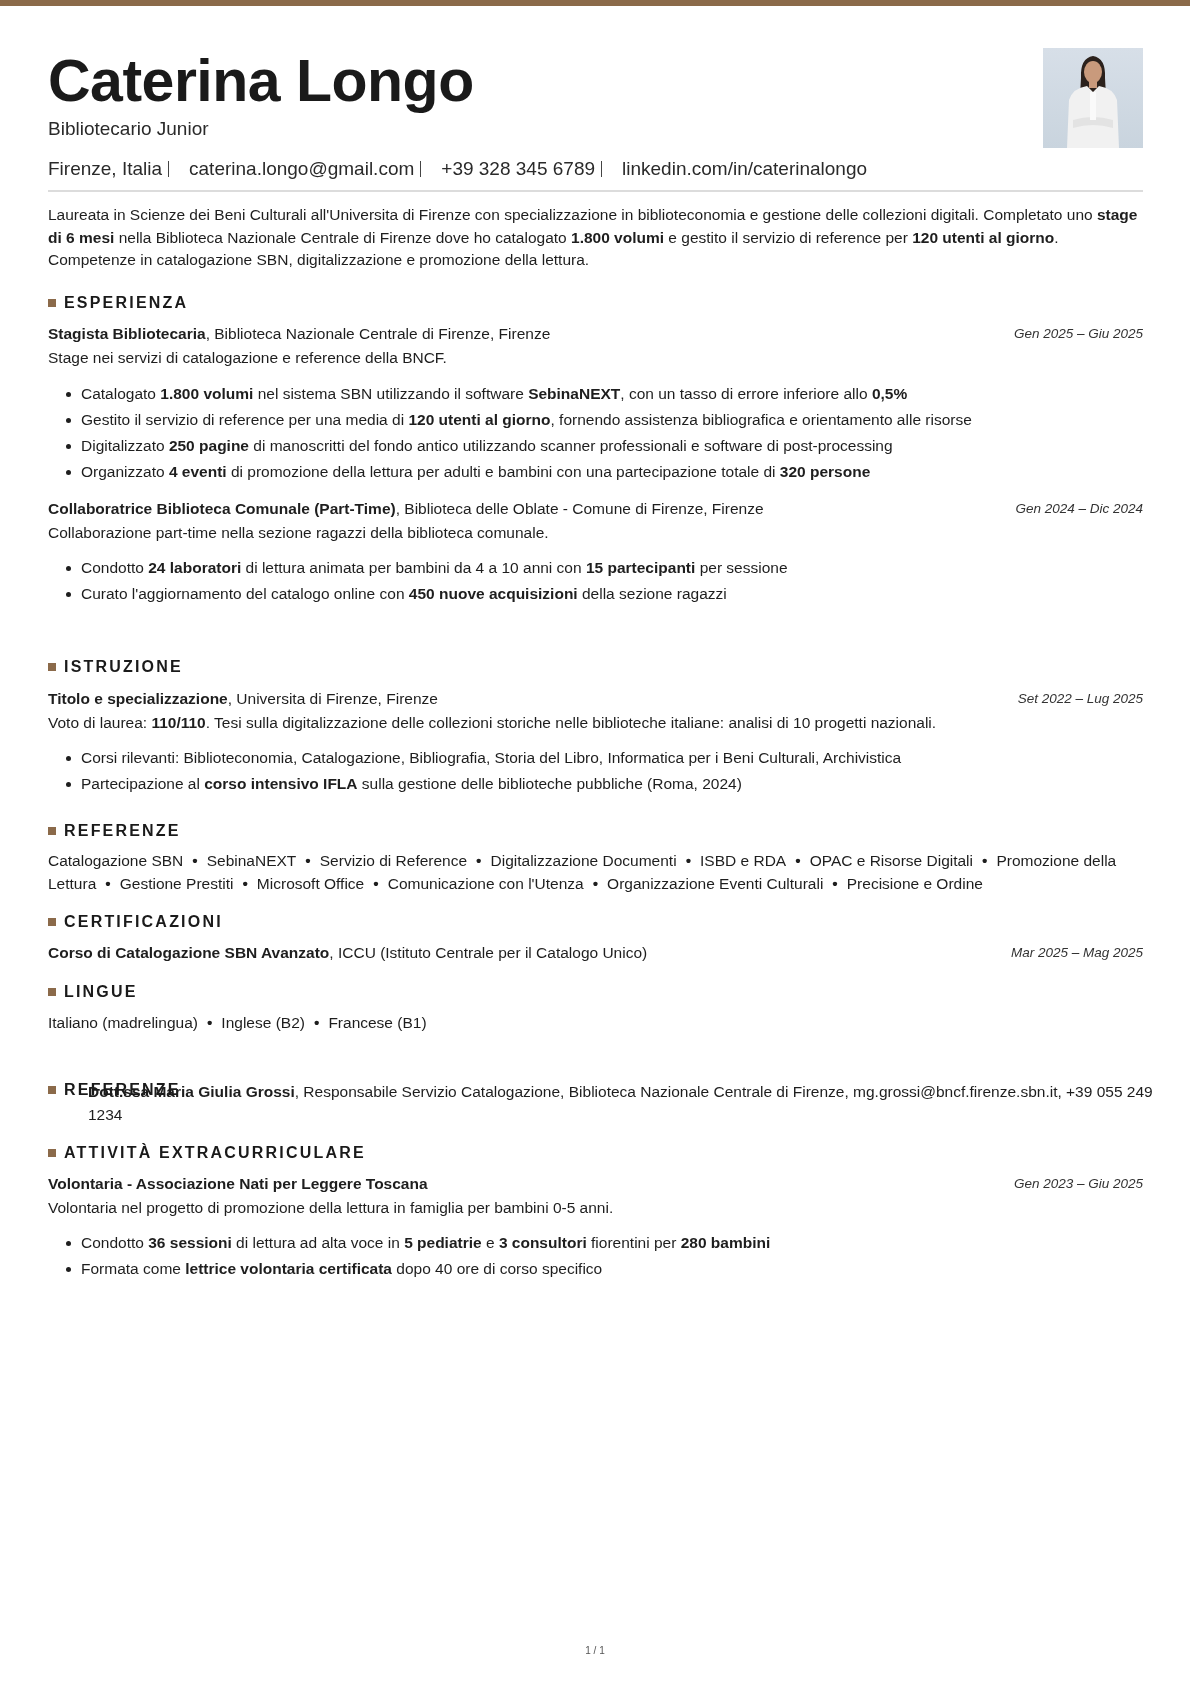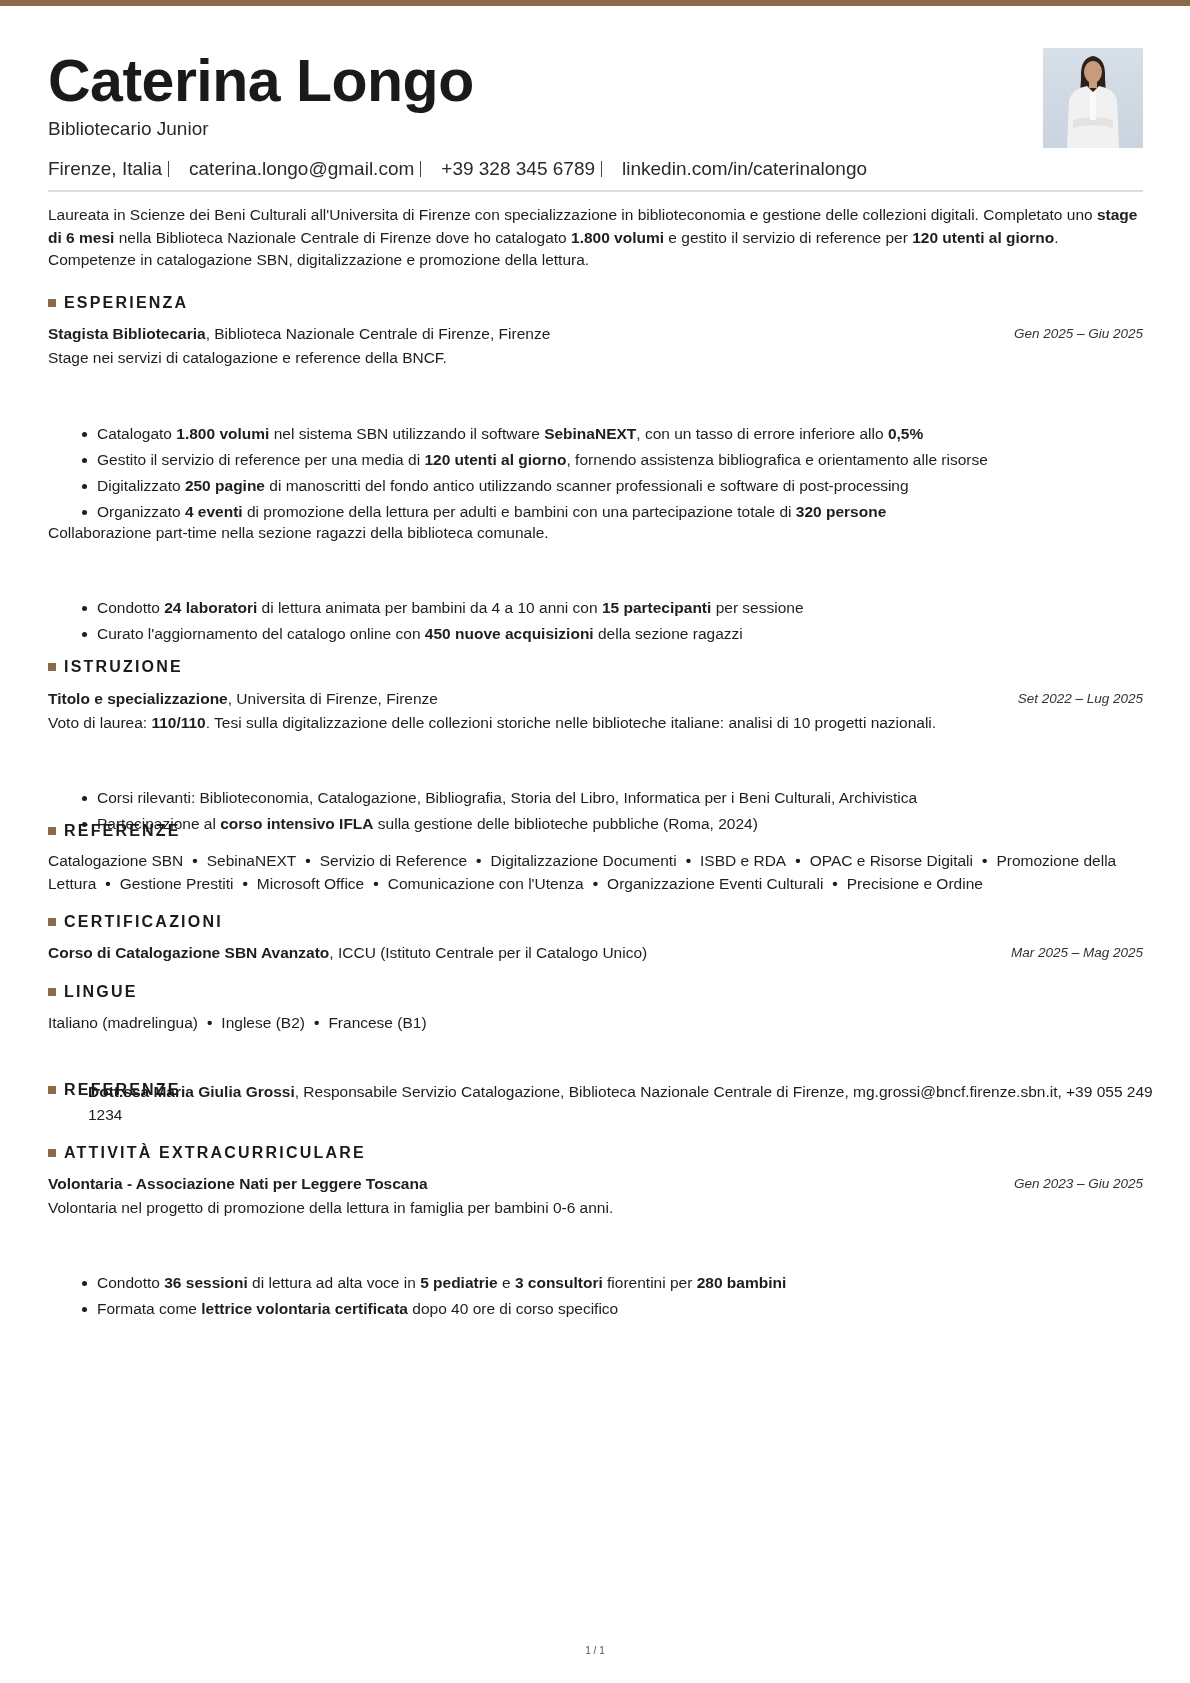--- a/index.html
+++ b/index.html
@@ -24,21 +24,21 @@
   .summary { position: absolute; top: 204px; left: 0; width: 1095px; font-size: 15.5px; line-height: 22.5px; color: #1e1e1e; }
 
   .section-title { position: absolute; left: 0; font-size: 16px; font-weight: 700; letter-spacing: 2.2px; color: #1a1a1a; display: flex; align-items: center; }
   .section-title .sq { width: 8px; height: 8px; background: #8b6a4a; margin-right: 8px; }
 
   .entry-head { position: absolute; left: 0; width: 1095px; font-size: 15.5px; color: #1e1e1e; }
   .entry-head b { font-weight: 700; }
   .entry-date { position: absolute; right: 0; top: 1px; font-size: 13.5px; font-style: italic; color: #333; }
   .entry-desc { position: absolute; left: 0; font-size: 15.5px; color: #1e1e1e; }
 
-  .bullets { position: absolute; left: 16px; width: 1095px; list-style: none; margin-top: 40px; }
+  .bullets { position: absolute; left: 0; width: 1095px; list-style: none; }
   .bullets li { position: relative; padding-left: 33px; font-size: 15.5px; line-height: 26px; color: #1e1e1e; }
   .bullets li::before { content: ""; position: absolute; left: 18px; top: 11px; width: 5px; height: 5px; border-radius: 50%; background: #1e1e1e; }
 
   .inline-list { position: absolute; left: 0; width: 1095px; font-size: 15.5px; line-height: 22.5px; color: #1e1e1e; }
   .dot { display: inline-block; margin: 0 9px; font-weight: 700; }
 
   .footer { position: absolute; top: 1645px; left: 0; width: 1190px; text-align: center; font-size: 10px; color: #555; }
 </style>
 </head>
 <body>
@@ -86,20 +86,24 @@
     <span class="entry-date">Gen 2025 – Giu 2025</span>
   </div>
   <div class="entry-desc" style="top:349px;">Stage nei servizi di catalogazione e reference della BNCF.</div>
   <ul class="bullets" style="top:381px;">
     <li><span>Catalogato </span><b>1.800 volumi</b><span> nel sistema SBN utilizzando il software </span><b>SebinaNEXT</b><span>, con un tasso di errore inferiore allo </span><b>0,5%</b></li>
     <li><span>Gestito il servizio di reference per una media di </span><b>120 utenti al giorno</b><span>, fornendo assistenza bibliografica e orientamento alle risorse</span></li>
     <li><span>Digitalizzato </span><b>250 pagine</b><span> di manoscritti del fondo antico utilizzando scanner professionali e software di post-processing</span></li>
     <li><span>Organizzato </span><b>4 eventi</b><span> di promozione della lettura per adulti e bambini con una partecipazione totale di </span><b>320 persone</b></li>
   </ul>
 
+  <div class="entry-head" style="top:500px;">
+    <b>Collaboratrice Biblioteca Comunale (Part-Time)</b><span>, Biblioteca delle Oblate - Comune di Firenze, Firenze</span>
+    <span class="entry-date">Gen 2024 – Dic 2024</span>
+  </div>
   <div class="entry-desc" style="top:524px;">Collaborazione part-time nella sezione ragazzi della biblioteca comunale.</div>
   <ul class="bullets" style="top:555px;">
     <li><span>Condotto </span><b>24 laboratori</b><span> di lettura animata per bambini da 4 a 10 anni con </span><b>15 partecipanti</b><span> per sessione</span></li>
     <li><span>Curato l'aggiornamento del catalogo online con </span><b>450 nuove acquisizioni</b><span> della sezione ragazzi</span></li>
   </ul>
 
   <div class="section-title" style="top:658px;">
     <span class="sq"></span>
       <span>ISTRUZIONE</span>
   </div>
@@ -149,20 +153,20 @@
   </div>
 
   <div class="section-title" style="top:1144px;">
     <span class="sq"></span>
       <span>ATTIVITÀ EXTRACURRICULARE</span>
   </div>
   <div class="entry-head" style="top:1175px;">
     <b>Volontaria - Associazione Nati per Leggere Toscana</b>
     <span class="entry-date">Gen 2023 – Giu 2025</span>
   </div>
-  <div class="entry-desc" style="top:1199px;">Volontaria nel progetto di promozione della lettura in famiglia per bambini 0-6 anni.</div>
+  <div class="entry-desc" style="top:1199px;">Volontaria nel progetto di promozione della lettura in famiglia per bambini 0-5 anni.</div>
   <ul class="bullets" style="top:1230px;">
     <li><span>Condotto </span><b>36 sessioni</b><span> di lettura ad alta voce in </span><b>5 pediatrie</b><span> e </span><b>3 consultori</b><span> fiorentini per </span><b>280 bambini</b></li>
     <li><span>Formata come </span><b>lettrice volontaria certificata</b><span> dopo 40 ore di corso specifico</span></li>
   </ul>
 </div>
 
 <div class="footer">1 / 1</div>
 
 </body></html>

